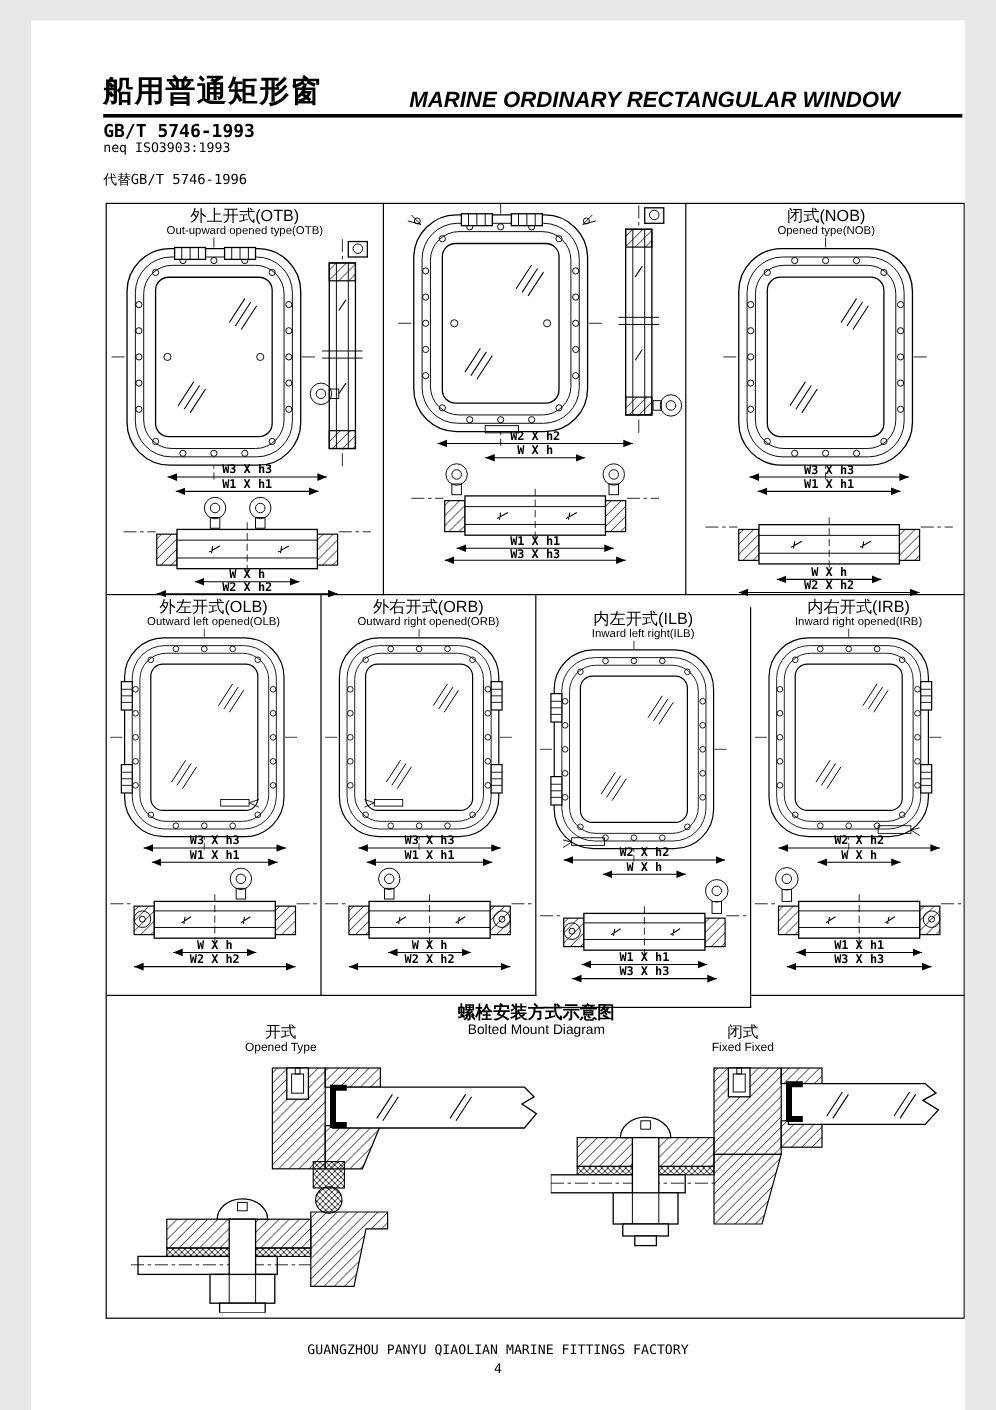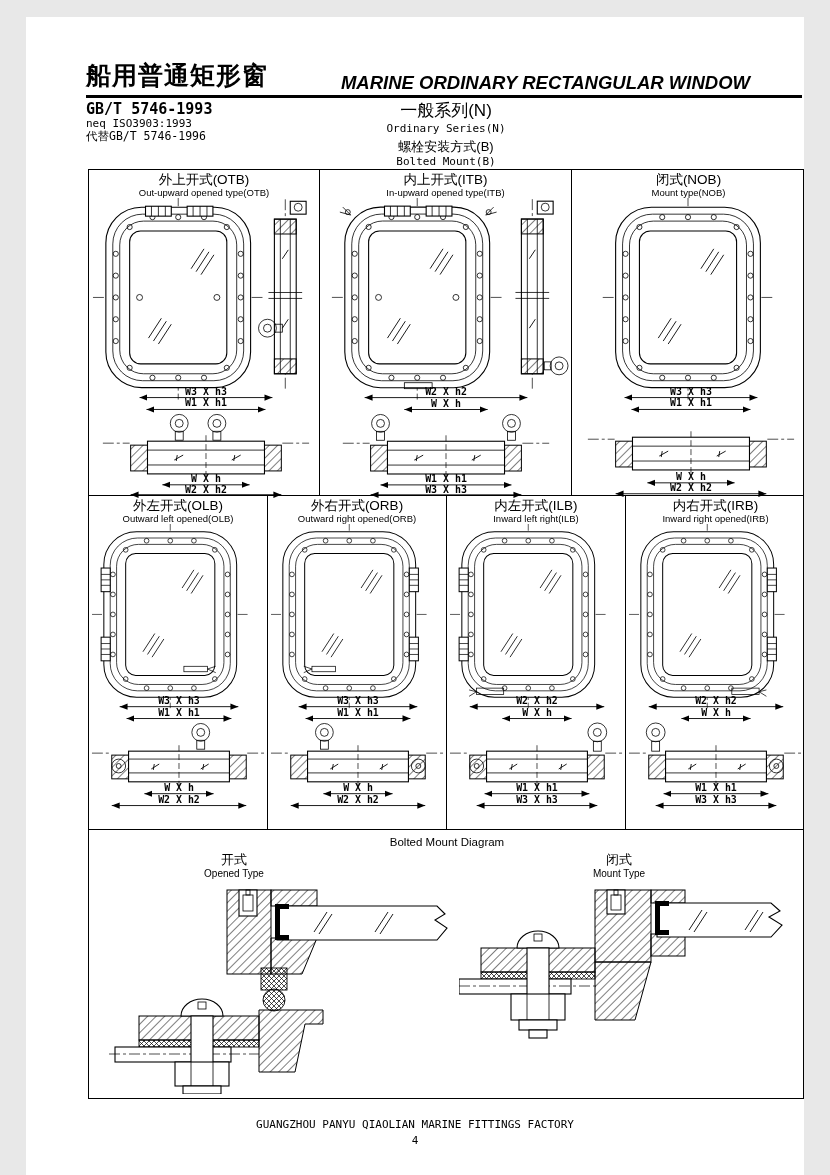--- a/index.html
+++ b/index.html
@@ -6,21 +6,21 @@
   .page{position:relative;width:778px;height:1175px;background:#fff;margin:17px auto;
         font-family:"Liberation Sans",sans-serif;color:#000;overflow:hidden;}
   .abs{position:absolute;}
   .mono{font-family:"DejaVu Sans Mono",monospace;}
   
   .title-cn{left:60px;top:42px;font-size:25px;letter-spacing:1px;font-weight:bold;}
   .title-en{right:54px;top:55px;font-size:18.5px;font-weight:bold;letter-spacing:0px;font-style:italic;}
   .rule{left:60px;top:78px;width:716px;height:3px;background:#000;}
   .std1{left:60px;top:83px;font-size:15px;font-weight:bold;}
   .std2{left:60px;top:100px;font-size:11px;}
-  .std3{left:60px;top:112px;font-size:11.5px;}
+  .std3{left:60px;top:125px;font-size:11.5px;}
   .series{left:270px;top:84px;width:300px;text-align:center;}
   .series .s-cn1{font-size:17px;line-height:20px;}
   .series .s-en1{font-size:11px;line-height:15px;}
   .series .s-cn2{font-size:13px;line-height:16px;margin-top:3px;}
   .series .s-en2{font-size:11px;line-height:13px;}
   
   .tbl{left:62px;top:152px;width:716px;height:930px;border:1.6px solid #000;box-sizing:border-box;}
   .cell{position:absolute;box-sizing:border-box;border-right:1.4px solid #000;border-bottom:1.4px solid #000;}
   .cell.last{border-right:none;}
   .cellhead{text-align:center;padding-top:2px;}
@@ -155,26 +155,20 @@
 </svg>
 
 <div class="page">
 
   <div class="abs title-cn">船用普通矩形窗</div>
   <div class="abs title-en">MARINE ORDINARY RECTANGULAR WINDOW</div>
   <div class="abs rule"></div>
   <div class="abs std1 mono">GB/T 5746-1993</div>
   <div class="abs std2 mono">neq ISO3903:1993</div>
   <div class="abs std3 mono">代替GB/T 5746-1996</div>
-  <div class="abs series">
-    <div class="s-cn1">一般系列(N)</div>
-    <div class="s-en1 mono">Ordinary Series(N)</div>
-    <div class="s-cn2">螺栓安装方式(B)</div>
-    <div class="s-en2 mono">Bolted Mount(B)</div>
-  </div>
 
   <div class="abs tbl">
 
     <div class="cell" style="left:0;top:0;width:231px;height:326px;">
       <div class="cellhead">
         <div class="cn">外上开式(OTB)</div>
         <div class="en">Out-upward opened type(OTB)</div>
       </div>
       <svg class="cellsvg" width="229" height="300" viewBox="0 0 231 300">
         <g>
@@ -202,24 +196,20 @@
           <use href="#band120" transform="translate(57,244)"></use>
           <line class="d" x1="73" y1="288" x2="161" y2="288" marker-start="url(#ar)" marker-end="url(#ar)"></line>
           <text class="dimt" x="117" y="285">W X h</text>
           <line class="d" x1="41" y1="298" x2="193" y2="298" marker-start="url(#ar)" marker-end="url(#ar)"></line>
           <text class="dimt" x="117" y="296">W2 X h2</text>
         </g>
       </svg>
     </div>
 
     <div class="cell" style="left:231px;top:0;width:252px;height:326px;">
-      <div class="cellhead">
-        <div class="cn">内上开式(ITB)</div>
-        <div class="en">In-upward opened type(ITB)</div>
-      </div>
       <svg class="cellsvg" width="250" height="300" viewBox="0 0 252 300">
         <g>
           <use href="#wf" transform="translate(24,8)"></use>
           <use href="#hh" transform="translate(64,7)"></use>
           <use href="#hh" transform="translate(106,7)"></use>
           <path class="t" d="M30,16 l-8,-8 M30,16 l-11,-3 M166,16 l8,-8 M166,16 l11,-3"></path>
           <circle class="t" cx="27" cy="13" r="2.5"></circle>
             <circle class="t" cx="169" cy="13" r="2.5"></circle>
           <rect class="t" x="84" y="185" width="28" height="6"></rect>
           <circle class="t" cx="58" cy="99" r="3"></circle>
@@ -245,21 +235,21 @@
           <text class="dimt" x="126" y="285">W1 X h1</text>
           <line class="d" x1="50" y1="298" x2="202" y2="298" marker-start="url(#ar)" marker-end="url(#ar)"></line>
           <text class="dimt" x="126" y="296">W3 X h3</text>
         </g>
       </svg>
     </div>
 
     <div class="cell last" style="left:483px;top:0;width:233px;height:326px;">
       <div class="cellhead">
         <div class="cn">闭式(NOB)</div>
-        <div class="en">Mount type(NOB)</div>
+        <div class="en">Opened type(NOB)</div>
       </div>
       <svg class="cellsvg" width="231" height="300" viewBox="0 0 233 300">
         <g>
           <use href="#wf" transform="translate(43,8)"></use>
         </g>
         <g>
           <line class="d" x1="52" y1="200" x2="186" y2="200" marker-start="url(#ar)" marker-end="url(#ar)"></line>
           <text class="dimt" x="119" y="197">W3 X h3</text>
           <line class="d" x1="59" y1="212" x2="179" y2="212" marker-start="url(#ar)" marker-end="url(#ar)"></line>
           <text class="dimt" x="119" y="209">W1 X h1</text>
@@ -325,21 +315,21 @@
           <circle class="t" cx="151" cy="243" r="7"></circle>
             <circle class="t" cx="151" cy="243" r="2.5"></circle>
           <line class="d" x1="55" y1="271" x2="125" y2="271" marker-start="url(#ar)" marker-end="url(#ar)"></line>
           <text class="dimt" x="90" y="268">W X h</text>
           <line class="d" x1="22" y1="283" x2="158" y2="283" marker-start="url(#ar)" marker-end="url(#ar)"></line>
           <text class="dimt" x="90" y="280">W2 X h2</text>
         </g>
       </svg>
     </div>
 
-    <div class="cell" style="left:358px;top:326px;width:179px;height:334px;">
+    <div class="cell" style="left:358px;top:336px;width:179px;height:334px;">
       <div class="cellhead">
         <div class="cn">内左开式(ILB)</div>
         <div class="en">Inward left right(ILB)</div>
       </div>
       <svg class="cellsvg" width="177" height="306" viewBox="0 0 179 306">
         <g transform="translate(14,6) scale(0.92)">
           <use href="#wf"></use>
           <use href="#hv" transform="translate(-3,40)"></use>
           <use href="#hv" transform="translate(-3,116)"></use>
           <rect class="t" x="16" y="172" width="30" height="7"></rect>
@@ -391,29 +381,30 @@
           <line class="d" x1="37" y1="271" x2="143" y2="271" marker-start="url(#ar)" marker-end="url(#ar)"></line>
           <text class="dimt" x="90" y="268">W1 X h1</text>
           <line class="d" x1="29" y1="283" x2="151" y2="283" marker-start="url(#ar)" marker-end="url(#ar)"></line>
           <text class="dimt" x="90" y="280">W3 X h3</text>
         </g>
       </svg>
     </div>
 
     <div class="diagcell">
       <div class="abs diag-title">
+        <div class="cn">螺栓安装方式示意图</div>
         <div class="en mono">Bolted Mount Diagram</div>
       </div>
       <div class="abs diag-lbl" style="left:70px;">
         <div class="cn">开式</div>
         <div class="en mono">Opened Type</div>
       </div>
       <div class="abs diag-lbl" style="left:455px;">
         <div class="cn">闭式</div>
-        <div class="en mono">Mount Type</div>
+        <div class="en mono">Fixed Fixed</div>
       </div>
 
       <svg class="abs" style="left:20px;top:46px;" width="350" height="218" viewBox="0 0 350 218">
         <rect class="h" x="118" y="14" width="44" height="84"></rect>
         <rect class="h" x="162" y="14" width="46" height="16"></rect>
         <polygon class="h" points="162,62 208,62 193,98 162,98"></polygon>
         <rect class="o" x="130" y="14" width="18" height="26"></rect>
         <rect class="t" x="134" y="19" width="10" height="16"></rect>
         <rect class="t" x="137" y="14" width="4" height="5"></rect>
         <path class="o" d="M168,30 H328 l8,8 -10,6 12,8 -10,12 H168 Z"></path>

